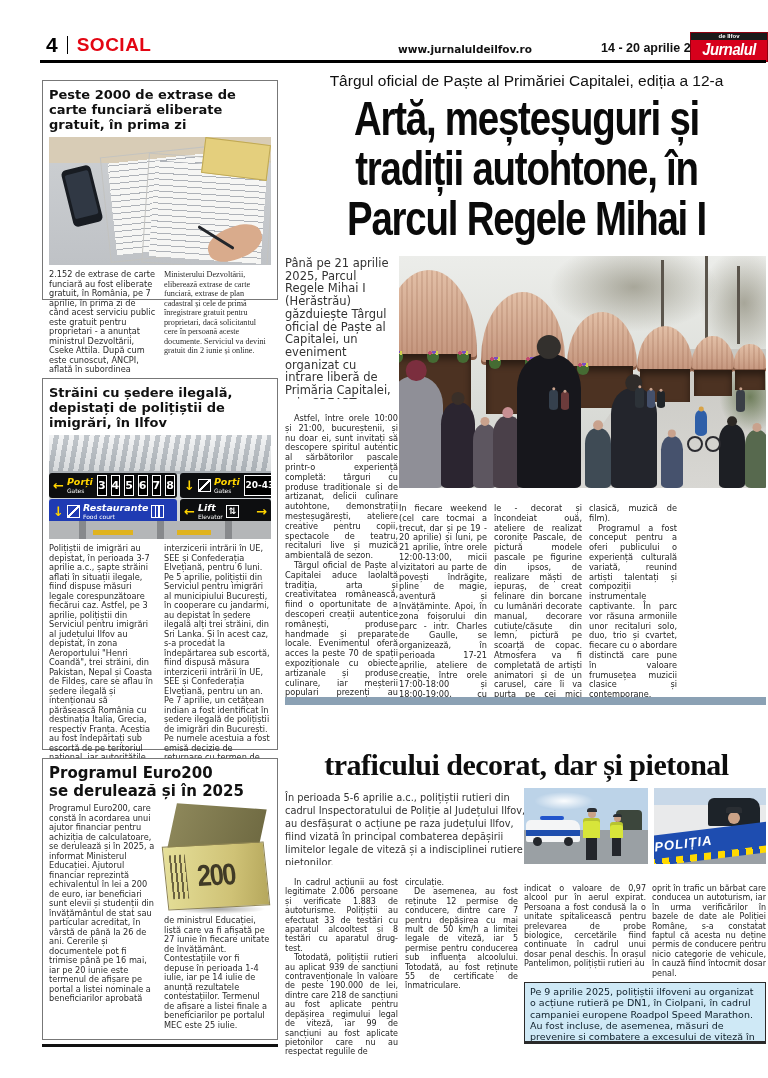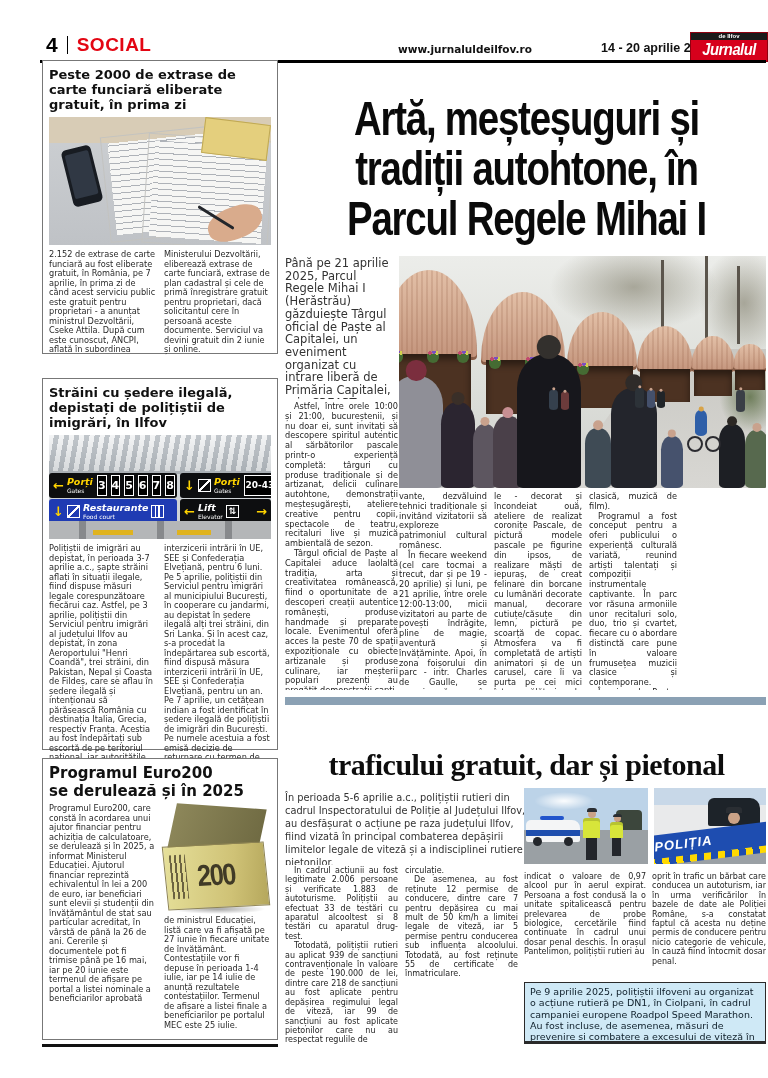--- a/index.html
+++ b/index.html
@@ -74,21 +74,21 @@
   .eu-front b{display:block;text-align:center;font:700 30px/60px "Liberation Sans",sans-serif;
             letter-spacing:-2px;color:#403a26;transform:scaleX(.85);}
 
   
   .kicker{left:285px;top:71px;width:483px;text-align:center;
           font:400 15.5px/19px "Liberation Sans",sans-serif;color:#111;}
   .mhead{left:285px;top:94px;width:483px;text-align:center;}
   .mhead span{display:block;font:800 48px/50px "Liberation Sans",sans-serif;color:#0a0a0a;
           letter-spacing:-1.5px;transform:scaleX(.8);transform-origin:center;white-space:nowrap;}
   .lead{left:285px;top:257px;width:113px;font:400 11.5px/12.7px "DejaVu Sans",sans-serif;color:#333;overflow:hidden;height:142px;}
-  .tcol{position:absolute;text-align:justify;font:400 8.2px/9.8px "DejaVu Sans",sans-serif;color:#242424;overflow:hidden;}
+  .tcol{position:absolute;text-align:justify;font:400 8.2px/9.8px "DejaVu Sans",sans-serif;color:#242424;overflow:hidden;margin-top:12px;}
   .tcol p{margin:0;text-indent:9px;}
   .tcol.cont p:first-child{text-indent:0;}
   .c-main1{left:285px;top:402px;width:113px;height:288px;}
   .c-main2{left:399px;top:492px;width:88px;height:198px;}
   .c-main3{left:494px;top:492px;width:88px;height:198px;}
   .c-main4{left:589px;top:492px;width:88px;height:198px;}
 
   
   .photo{position:absolute;overflow:hidden;}
   .pmarket{left:399px;top:256px;width:367px;height:232px;background:linear-gradient(#ecedea,#dddfda 55%,#cfd0cc);}
@@ -158,34 +158,34 @@
     <span class="sect">SOCIAL</span>
   </div>
   <div class="abs site">www.jurnaluldeilfov.ro</div>
   <div class="abs dater">14 - 20 aprilie 2025</div>
   <div class="abs logo">
     <span class="ltop">de Ilfov</span>
     <span class="lname">Jurnalul</span>
   </div>
   <div class="abs hdr-rule"></div>
 
-  <div class="abs lbox" style="top:60px;height:294px;">
+  <div class="abs lbox" style="top:80px;height:220px;">
     <h2>Peste 2000 de extrase de carte funciară eliberate gratuit, în prima zi</h2>
     <div class="docs">
       <div class="desk"></div>
       <div class="paper" style="left:56px;top:14px;width:104px;height:92px;transform:rotate(-6deg);"></div>
       <div class="paper" style="left:96px;top:20px;width:112px;height:96px;transform:rotate(4deg);"></div>
       <div class="folder" style="right:2px;top:4px;"></div>
       <div class="phone" style="left:18px;top:30px;"></div>
       <div class="hand" style="right:8px;bottom:6px;"></div>
       <div class="pen" style="right:34px;bottom:26px;"></div>
     </div>
     <div class="ltext">
       <div class="lcol" style="height:124px;">2.152 de extrase de carte funciară au fost eliberate gratuit, în România, pe 7 aprilie, în prima zi de când acest serviciu public este gratuit pentru proprietari - a anunțat ministrul Dezvoltării, Cseke Attila. După cum este cunoscut, ANCPI, aflată în subordinea</div>
-      <div class="lcol" style="height:124px;">Ministerului Dezvoltării, eliberează extrase de carte funciară, extrase de plan cadastral și cele de primă înregistrare gratuit pentru proprietari, dacă solicitantul cere în persoană aceste documente. Serviciul va devini gratuit din 2 iunie și online.</div>
+      <div class="lcol" style="height:124px;font-family:Liberation Serif, serif;">Ministerului Dezvoltării, eliberează extrase de carte funciară, extrase de plan cadastral și cele de primă înregistrare gratuit pentru proprietari, dacă solicitantul cere în persoană aceste documente. Serviciul va devini gratuit din 2 iunie și online.</div>
     </div>
   </div>
 
   <div class="abs lbox" style="top:378px;height:372px;">
     <h2>Străini cu ședere ilegală, depistați de polițiștii de imigrări, în Ilfov</h2>
     <div class="airport">
       <div class="ceil"></div>
       <div class="srow" style="top:38px;">
         <div class="sgn black" style="width:128px;">
           <span class="arr">←</span>
@@ -256,20 +256,21 @@
           <div class="eu-front">
             <b>200</b>
           </div>
         </div>
         <div class="lcol" style="height:112px;margin-top:2px;">de ministrul Educației, listă care va fi afișată pe 27 iunie în fiecare unitate de învățământ. Contestațiile vor fi depuse în perioada 1-4 iulie, iar pe 14 iulie de anunță rezultatele contestațiilor. Termenul de afișare a listei finale a beneficiarilor pe portalul MEC este 25 iulie.</div>
       </div>
     </div>
   </div>
   <div class="abs rule-left-bottom"></div>
 
+  <div class="abs kicker">Târgul oficial de Paște al Primăriei Capitalei, ediția a 12-a</div>
   <div class="abs mhead">
     <span>Artă, meșteșuguri și</span>
     <span>tradiții autohtone, în</span>
     <span>Parcul Regele Mihai I</span>
   </div>
   <div class="abs lead">Până pe 21 aprilie 2025, Parcul Regele Mihai I (Herăstrău) găzduiește Târgul oficial de Paște al Capitalei, un eveniment organizat cu intrare liberă de Primăria Capitalei, prin CREART.</div>
 
   <div class="photo abs pmarket">
     <div class="treeblob" style="left:150px;top:-14px;width:170px;height:90px;"></div>
     <div class="treeblob" style="left:300px;top:-8px;width:90px;height:110px;"></div>
@@ -329,36 +330,35 @@
     <i class="fg" style="--x:296px;--w:12px;--h:26px;--b:52px;--c:#2f5fa8;--hc:#d8a348;"></i>
     <span class="wheel" style="left:288px;bottom:36px;"></span>
     <span class="wheel" style="left:306px;bottom:36px;"></span>
   </div>
 
   <div class="tcol c-main1">
       <p>Astfel, între orele 10:00 și 21:00, bucureștenii, și nu doar ei, sunt invitați să descopere spiritul autentic al sărbătorilor pascale printr-o experiență completă: târguri cu produse tradiționale și de artizanat, delicii culinare autohtone, demonstrații meșteșugărești, ateliere creative pentru copii, spectacole de teatru, recitaluri live și muzică ambientală de sezon.</p>
       <p>Târgul oficial de Paște al Capitalei aduce laolaltă tradiția, arta și creativitatea românească, fiind o oportunitate de a descoperi creații autentice românești, produse handmade și preparate locale. Evenimentul oferă acces la peste 70 de spații expoziționale cu obiecte artizanale și produse culinare, iar meșterii populari prezenți au pregătit demonstrații capti-</p>
     </div>
   <div class="tcol cont c-main2">
-      <p>vante, dezvăluind tehnici tradiționale și invitând vizitatorii să exploreze patrimoniul cultural românesc.</p>
       <p>În fiecare weekend (cel care tocmai a trecut, dar și pe 19 - 20 aprilie) și luni, pe 21 aprilie, între orele 12:00-13:00, micii vizitatori au parte de povești îndrăgite, pline de magie, aventură și învățăminte. Apoi, în zona foișorului din parc - intr. Charles de Gaulle, se organizează, în perioada 17-21 aprilie, ateliere de creație, între orele 17:00-18:00 și 18:00-19:00, cu tematică specifică Sărbătorilor pasca-</p>
     </div>
   <div class="tcol cont c-main3">
       <p>le - decorat și încondeiat ouă, ateliere de realizat coronițe Pascale, de pictură modele pascale pe figurine din ipsos, de realizare măști de iepuraș, de creat felinare din borcane cu lumânări decorate manual, decorare cutiuțe/căsuțe din lemn, pictură pe scoarță de copac. Atmosfera va fi completată de artiști animatori și de un carusel, care îi va purta pe cei mici într-o călătorie de poveste.</p>
     </div>
   <div class="tcol cont c-main4">
       <p>clasică, muzică de film).</p>
       <p>Programul a fost conceput pentru a oferi publicului o experiență culturală variată, reunind artiști talentați și compoziții instrumentale captivante. În parc vor răsuna armoniile unor recitaluri solo, duo, trio și cvartet, fiecare cu o abordare distinctă care pune în valoare frumusețea muzicii clasice și contemporane.</p>
       <p>În ziua de Paște, pe 20 aprilie, începând cu ora 17:00, publicul se poate bucura de recitalul Mădălinei Lupu și al Grupului "Topologul" din Argeș.</p>
     </div>
 
   <div class="abs divbar"></div>
   <div class="abs ipjhead">
     <br>
-    <span>traficului gratuit, dar și pietonal</span>
+    <span>traficului decorat, dar și pietonal</span>
   </div>
   <div class="abs ipjlead">În perioada 5-6 aprilie a.c., polițiștii rutieri din cadrul Inspectoratului de Poliție al Județului Ilfov, au desfășurat o acțiune pe raza județului Ilfov, fiind vizată în principal combaterea depășirii limitelor legale de viteză și a indisciplinei rutiere a pietonilor.</div>
 
   <div class="photo abs ppolice1">
     <div class="cloud" style="left:10px;top:4px;width:60px;height:18px;"></div>
     <div class="treeline" style="right:6px;top:22px;width:26px;height:20px;"></div>
     <div class="pcar" style="left:2px;top:32px;width:54px;height:22px;">
       <span class="stripe"></span>
       <span class="bar"></span>
       <span class="wl" style="left:7px;"></span>

